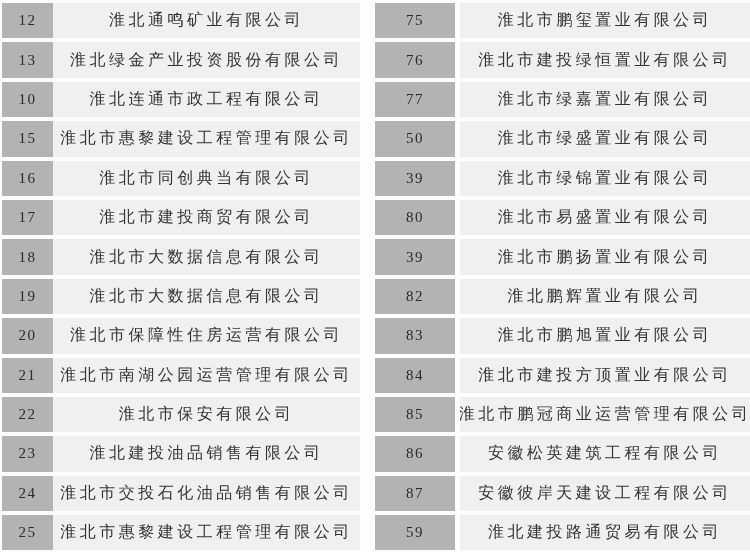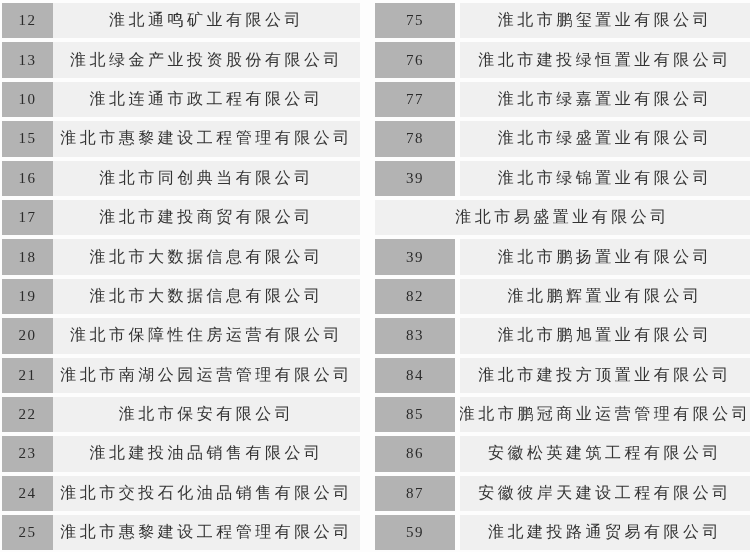--- a/index.html
+++ b/index.html
@@ -73,34 +73,35 @@
   <div class="row">
     <div class="cell num num-left">10</div>
     <div class="cell name name-left">淮北连通市政工程有限公司</div>
     <div class="cell num num-right">77</div>
     <div class="cell name name-right">淮北市绿嘉置业有限公司</div>
   </div>
 
   <div class="row">
     <div class="cell num num-left">15</div>
     <div class="cell name name-left">淮北市惠黎建设工程管理有限公司</div>
-    <div class="cell num num-right">78</div>
+    <div class="cell num num-right">50</div>
     <div class="cell name name-right">淮北市绿盛置业有限公司</div>
   </div>
 
   <div class="row">
     <div class="cell num num-left">16</div>
     <div class="cell name name-left">淮北市同创典当有限公司</div>
     <div class="cell num num-right">39</div>
     <div class="cell name name-right">淮北市绿锦置业有限公司</div>
   </div>
 
   <div class="row">
     <div class="cell num num-left">17</div>
     <div class="cell name name-left">淮北市建投商贸有限公司</div>
+    <div class="cell num num-right">80</div>
     <div class="cell name name-right">淮北市易盛置业有限公司</div>
   </div>
 
   <div class="row">
     <div class="cell num num-left">18</div>
     <div class="cell name name-left">淮北市大数据信息有限公司</div>
     <div class="cell num num-right">39</div>
     <div class="cell name name-right">淮北市鹏扬置业有限公司</div>
   </div>
 

